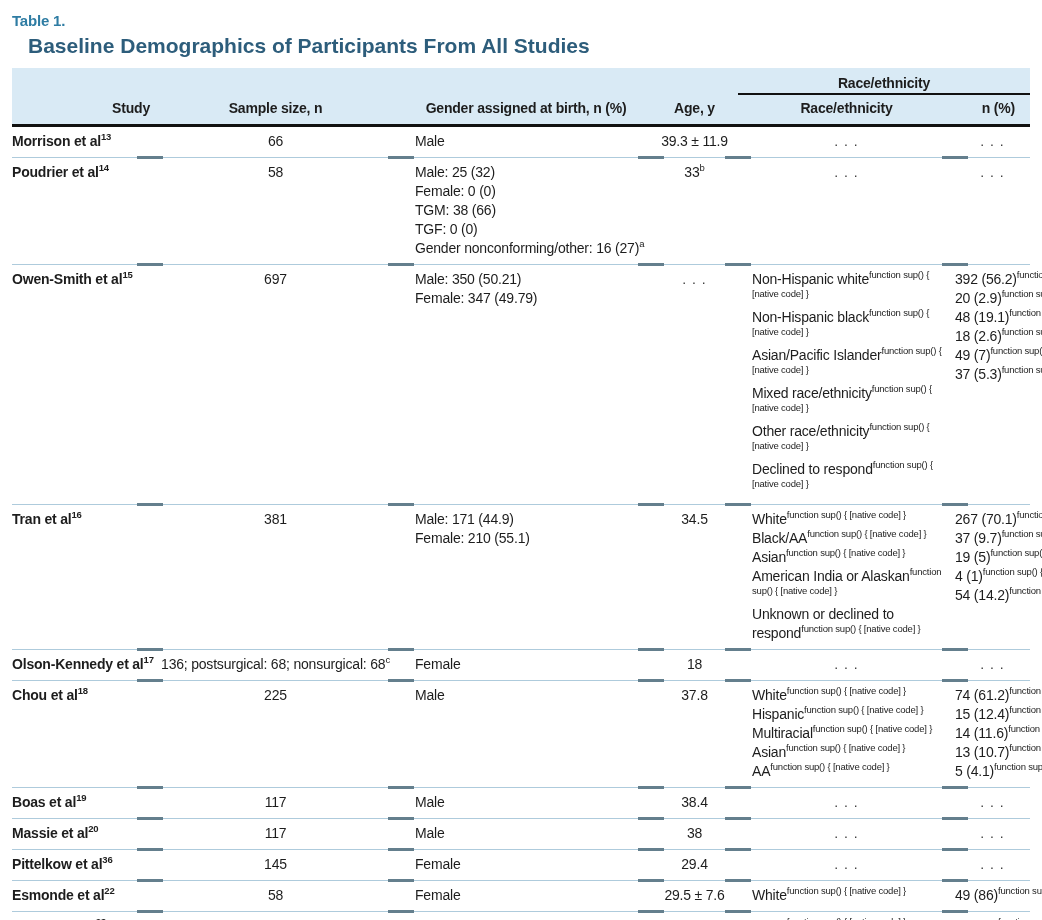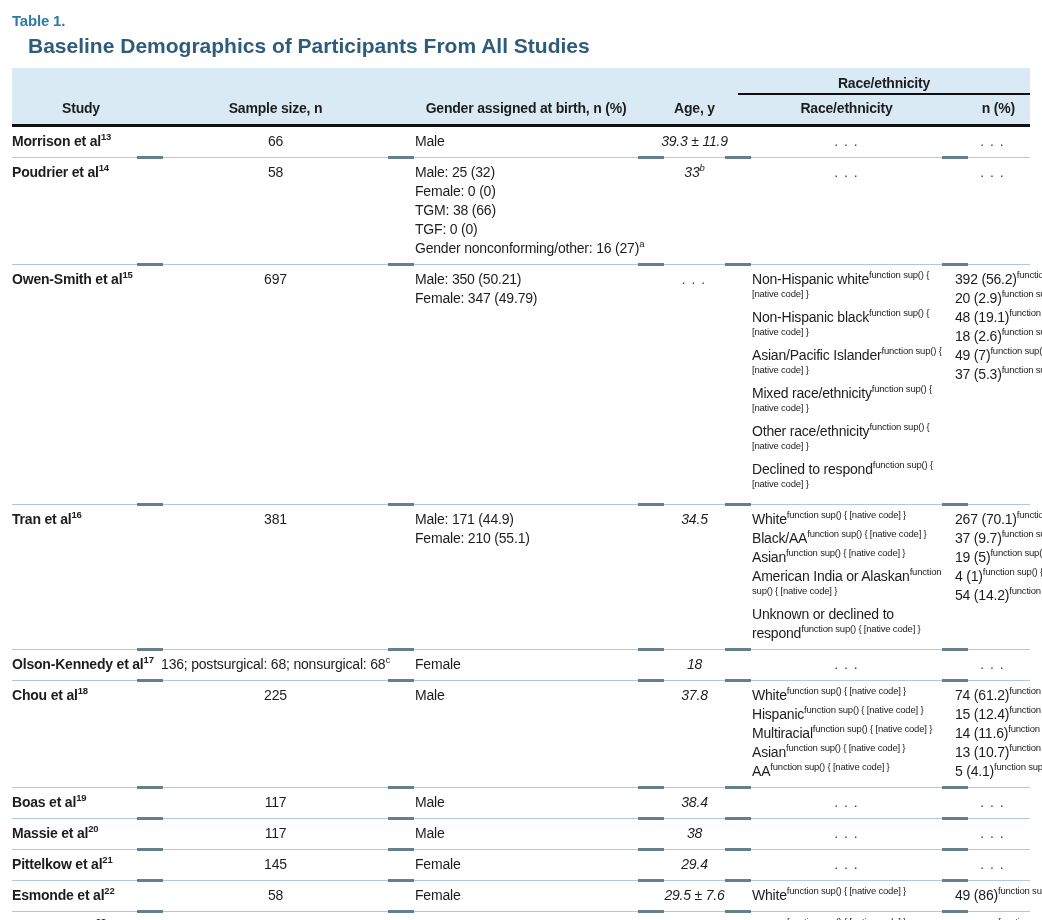--- a/index.html
+++ b/index.html
@@ -46,21 +46,21 @@
   thead tr.h1 th { padding: 7px 0 2px 0; }
   thead tr.h1 th.spanner {
     text-align: center;
     border-bottom: 2px solid var(--rule-black, #111);
   }
   thead tr.h2 th {
     padding: 5px 0 8px 0;
     border-bottom: 3px solid var(--rule-black, #111);
     vertical-align: bottom;
   }
-  th.al { text-align: center; }
+  th.al { text-align: right; }
   th.ac { text-align: center; }
   th.ar { text-align: right; padding-right: 15px !important; }
 
   tbody td {
     vertical-align: top;
     font-size: 14px;
     line-height: 19px;
     letter-spacing: -0.2px;
     padding: 5px 0 6px 0;
     border-bottom: 1px solid var(--divider, #aecbdc);
@@ -74,21 +74,21 @@
     width: 26px;
     height: 3px;
     background: var(--divider-dash, #647f8d);
   }
   tbody tr:last-child td { border-bottom: none; }
   tbody tr:last-child td::before { display: none; }
 
   td.c-study { font-weight: bold; white-space: nowrap; }
   td.c-sample { text-align: center; white-space: nowrap; padding-left: 4px; padding-right: 4px; }
   td.c-gender { padding-left: 14px; }
-  td.c-age { text-align: center; white-space: nowrap; font-style: italic; }
+  td.c-age { text-align: center; white-space: nowrap; }
   td.c-race { padding-left: 14px; }
   td.c-n { text-align: right; padding-right: 15px; white-space: nowrap; }
   td.dots { text-align: center; padding-left: 0; padding-right: 0; color: #3a3a3a; letter-spacing: 1px; }
 
   sup { font-size: 9.5px; line-height: 0; }
 </style>
 </head>
 <body>
 
 <div class="wrap">
@@ -238,21 +238,21 @@
       <td class="c-study"><span class="study-name">Massie et al</span><sup class="study-ref">20</sup></td>
       <td class="c-sample"><span>117</span></td>
       <td class="c-gender">
             <div>Male</div>
           </td>
       <td class="c-age"><span>38</span></td>
       <td class="c-race dots">. . .</td>
       <td class="c-n dots">. . .</td>
     </tr>
         <tr>
-      <td class="c-study"><span class="study-name">Pittelkow et al</span><sup class="study-ref">21</sup></td>
+      <td class="c-study"><span class="study-name">Pittelkow et al</span><sup class="study-ref">36</sup></td>
       <td class="c-sample"><span>145</span></td>
       <td class="c-gender">
             <div>Female</div>
           </td>
       <td class="c-age"><span>29.4</span></td>
       <td class="c-race dots">. . .</td>
       <td class="c-n dots">. . .</td>
     </tr>
         <tr>
       <td class="c-study"><span class="study-name">Esmonde et al</span><sup class="study-ref">22</sup></td>

